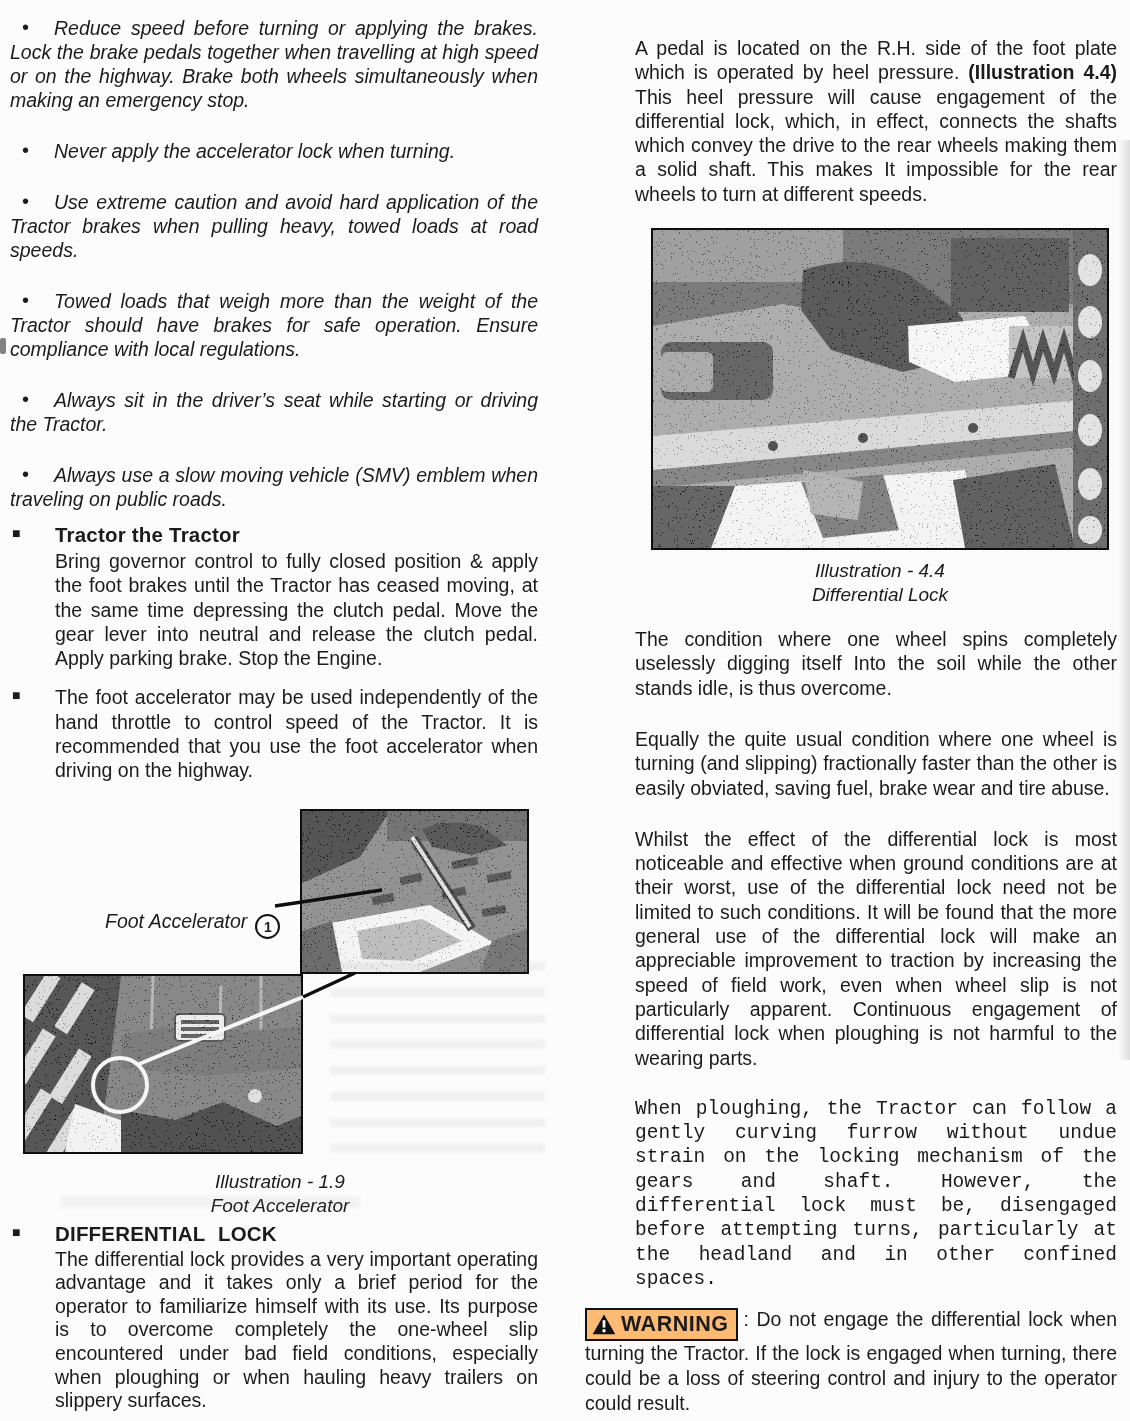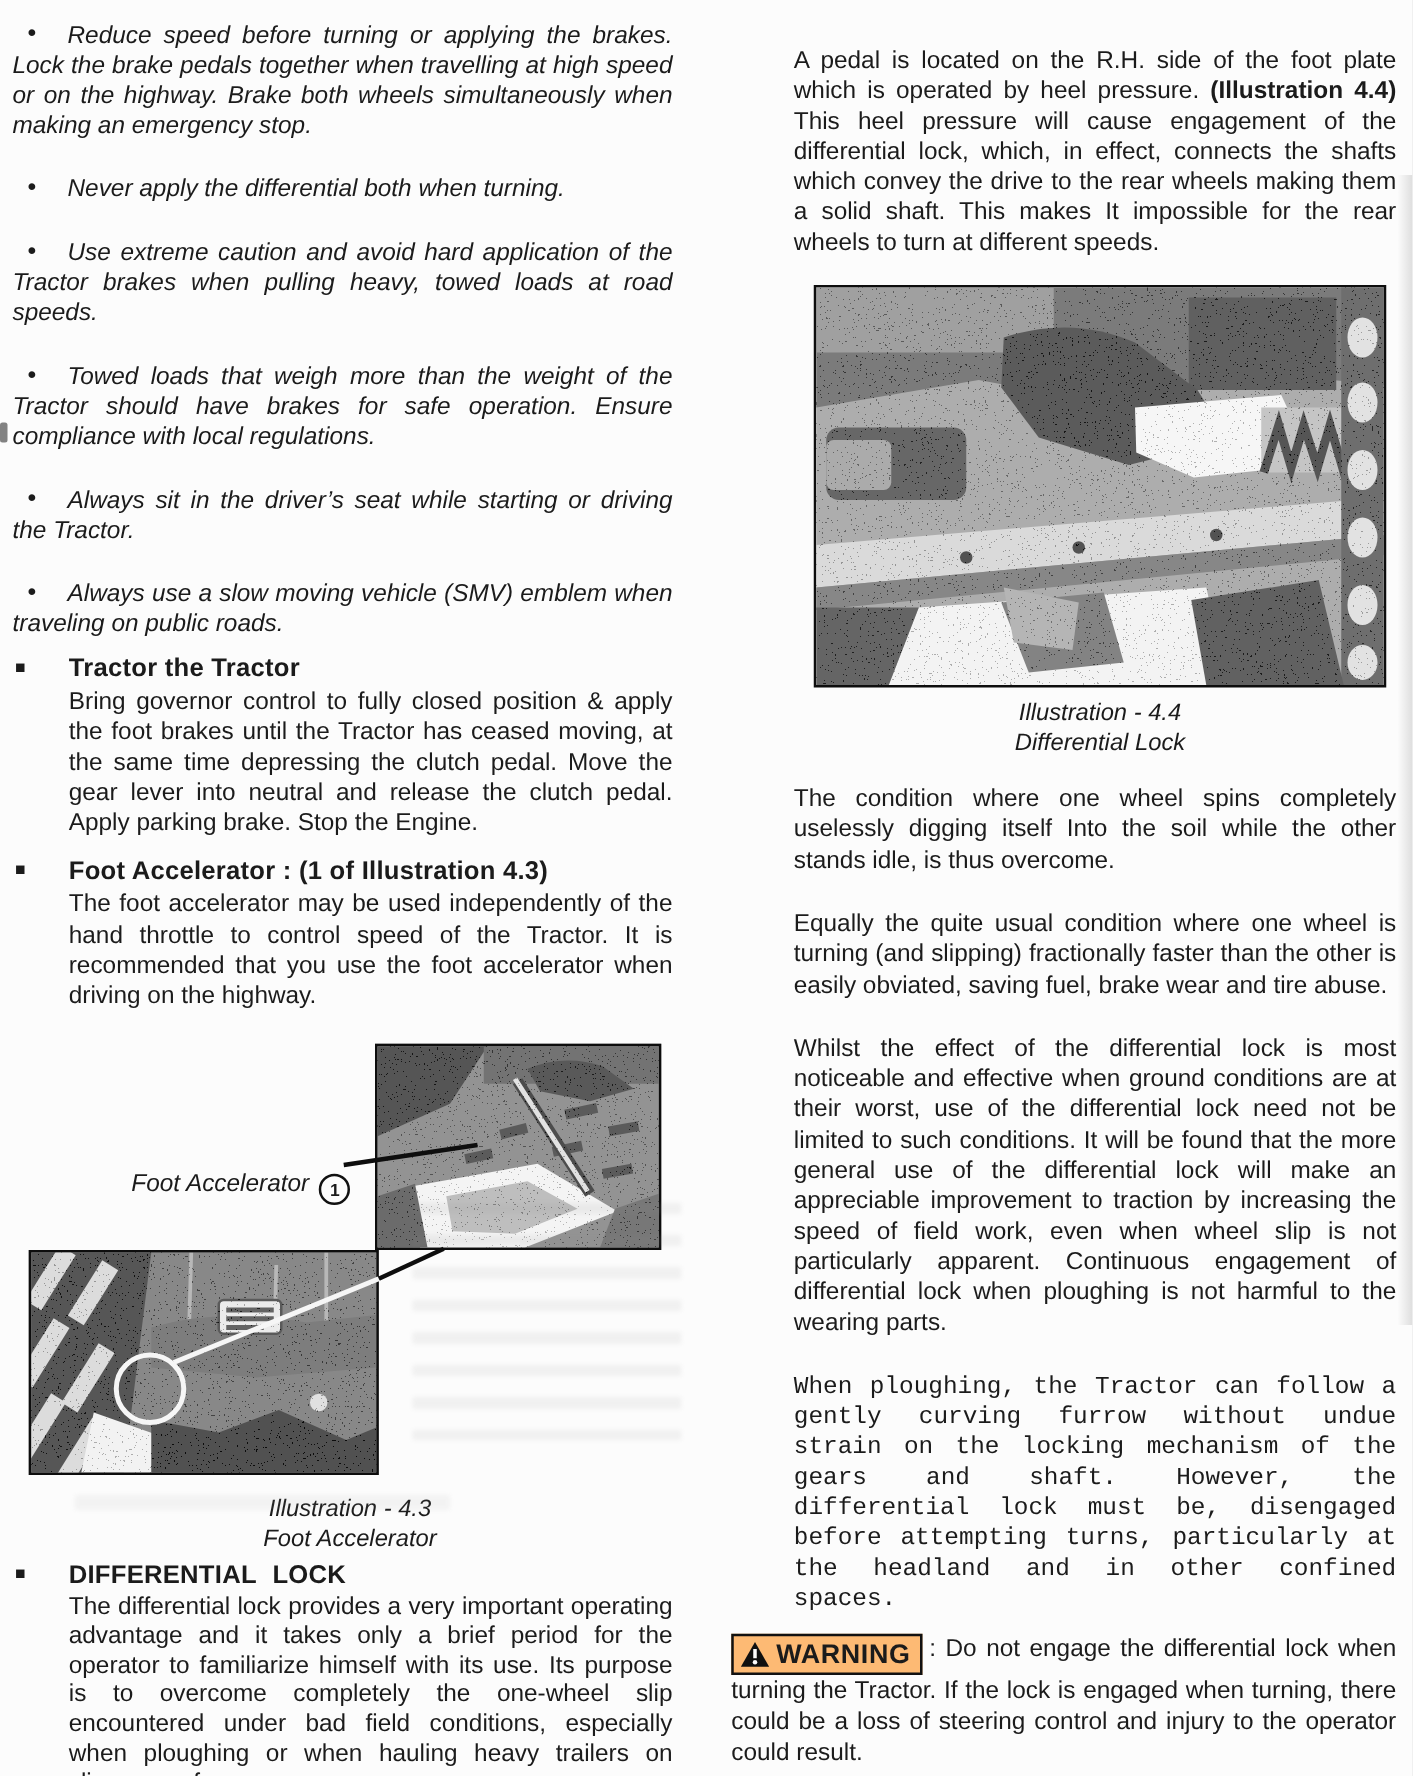--- a/index.html
+++ b/index.html
@@ -66,21 +66,21 @@
 <div class="page">
 
   <div class="col-left">
 
     <p class="bullet">
       <span class="dot">•</span>
       <span>Reduce speed before turning or applying the brakes. Lock the brake pedals together when travelling at high speed or on the highway. Brake both wheels simultaneously when making an emergency stop.</span>
     </p>
     <p class="bullet">
       <span class="dot">•</span>
-      <span>Never apply the differential both when turning.</span>
+      <span>Never apply the accelerator lock when turning.</span>
     </p>
     <p class="bullet">
       <span class="dot">•</span>
       <span>Use extreme caution and avoid hard application of the Tractor brakes when pulling heavy, towed loads at road speeds.</span>
     </p>
     <p class="bullet">
       <span class="dot">•</span>
       <span>Towed loads that weigh more than the weight of the Tractor should have brakes for safe operation. Ensure compliance with local regulations.</span>
     </p>
     <p class="bullet">
@@ -93,21 +93,20 @@
     </p>
 
     <div class="section">
       <span class="sq">■</span>
       <h3>Tractor the Tractor</h3>
       <p class="sbody">Bring governor control to fully closed position &amp; apply the foot brakes until the Tractor has ceased moving, at the same time depressing the clutch pedal. Move the gear lever into neutral and release the clutch pedal. Apply parking brake. Stop the Engine.</p>
     </div>
 
     <div class="section">
       <span class="sq">■</span>
-      <h3>Foot Accelerator : (1 of Illustration 4.3)</h3>
       <p class="sbody">The foot accelerator may be used independently of the hand throttle to control speed of the Tractor. It is recommended that you use the foot accelerator when driving on the highway.</p>
     </div>
 
     <div class="ill43">
 
       <div class="photo top43">
         <svg width="225" height="161" viewBox="0 0 225 161" xmlns="http://www.w3.org/2000/svg">
           <defs>
             <filter id="g1" x="0" y="0" width="100%" height="100%">
               <feTurbulence type="fractalNoise" baseFrequency="0.75" numOctaves="2" seed="4" stitchTiles="stitch"></feTurbulence>
@@ -189,21 +188,21 @@
       </div>
 
       <svg class="overlay" width="565" height="420" viewBox="0 0 565 420" xmlns="http://www.w3.org/2000/svg">
         <line x1="265" y1="108" x2="372" y2="92" stroke="#0e0e0e" stroke-width="3.5"></line>
         <line x1="345" y1="175" x2="293" y2="199" stroke="#0e0e0e" stroke-width="3.5"></line>
         <line x1="293" y1="199" x2="129" y2="266" stroke="#f6f6f6" stroke-width="4"></line>
         <circle cx="110" cy="287" r="27" fill="none" stroke="#f6f6f6" stroke-width="4"></circle>
       </svg>
 
       <div class="cap43 caption">
-        <div>Illustration - 4.3</div>
+        <div>Illustration - 1.9</div>
         <div>Foot Accelerator</div>
       </div>
     </div>
 
     <div class="section">
       <span class="sq">■</span>
       <h3 class="wide">DIFFERENTIAL LOCK</h3>
       <p class="sbody" style="line-height:23.6px;">The differential lock provides a very important operating advantage and it takes only a brief period for the operator to familiarize himself with its use. Its purpose is to overcome completely the one-wheel slip encountered under bad field conditions, especially when ploughing or when hauling heavy trailers on slippery surfaces.</p>
     </div>
   </div>

